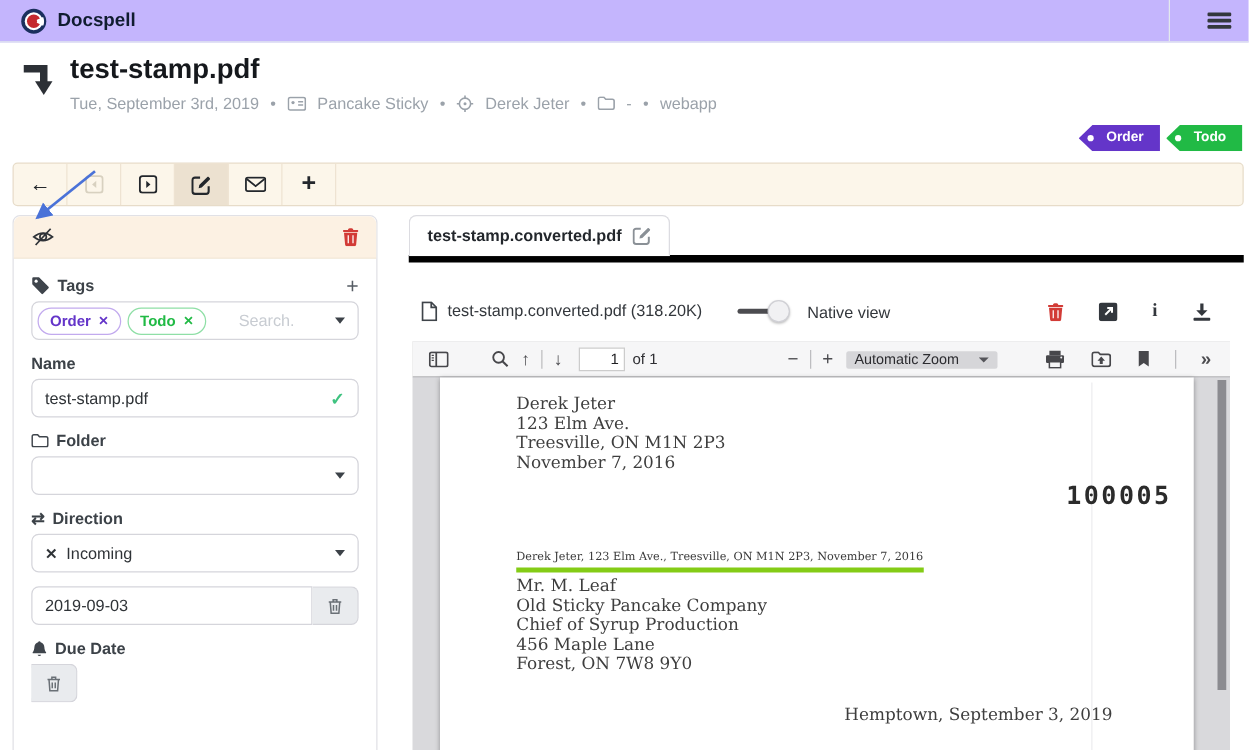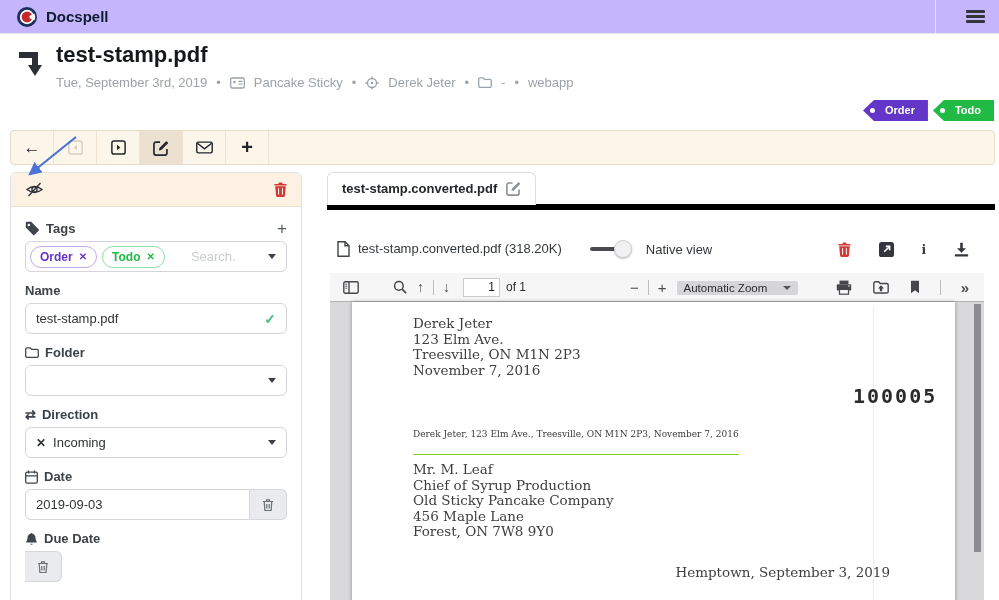--- a/index.html
+++ b/index.html
@@ -129,22 +129,22 @@
 
   .pdf-page { position: absolute; top: 29px; left: 22px; width: 603px; height: 310px;
     background: #fff; box-shadow: 0 0 4px rgba(0,0,0,.35);
     font-family: "DejaVu Serif", "Liberation Serif", serif; color: #3e3e3e; }
   .fold-line { position: absolute; left: 521px; top: 4px; bottom: 0; width: 1px;
     background: #ededef; }
   .sender { position: absolute; left: 61px; top: 14px; font-size: 13.5px; line-height: 15.6px; }
   .stamp { position: absolute; left: 501px; top: 82px;
     font-family: "DejaVu Sans Mono", monospace; font-size: 20px; font-weight: bold;
     letter-spacing: 2px; color: #2b2b2b; }
-  .return-line { position: absolute; left: 61px; top: 127px; font-size: 9px; color: #3a3a3a;
-    border-bottom: 1px solid #84cc16; padding-bottom: 15px; }
+  .return-line { position: absolute; left: 61px; top: 139px; font-size: 9px; color: #3a3a3a;
+    border-bottom: 4px solid #84cc16; padding-bottom: 3px; }
   .recipient { position: absolute; left: 61px; top: 160px; font-size: 13.5px; line-height: 15.5px; }
   .dateline { position: absolute; right: 65px; top: 262px; font-size: 13.5px; }
 
   .v-scrollbar { position: absolute; top: 29px; right: 2px; width: 9px; bottom: 0; }
   .v-thumb { position: absolute; top: 2px; left: 1px; width: 7px; height: 248px;
     background: #8b8b90; cursor: pointer; }
 
   .hamburger span { display: block; width: 19px; height: 2.6px; background: #33373c;
     border-radius: 1px; margin: 2.6px 0; }
 </style>
@@ -337,29 +337,20 @@
     <div class="flabel">
       <span style="font-size:13px;">⇄</span>
       <span>Direction</span>
     </div>
     <div class="control">
       <span class="xmark">✕</span>
       <span>Incoming</span>
       <span class="caret"></span>
     </div>
 
-    <div class="flabel">
-      <span>
-        <svg width="13" height="14" viewBox="0 0 13 14">
-          <rect x=".7" y="2.2" width="11.6" height="11" rx="1.4" fill="none" stroke="#3f454c" stroke-width="1.3"></rect>
-          <path d="M3.5.6v2.8M9.5.6v2.8M.7 5.8h11.6" stroke="#3f454c" stroke-width="1.3"></path>
-        </svg>
-      </span>
-      <span>Date</span>
-    </div>
     <div class="input-group">
       <div class="ig-field">
         <input class="fld-input" value="2019-09-03" style="">
       </div>
       <div class="ig-btn">
         <span>
           <svg width="12" height="14" viewBox="0 0 12 14">
             <path d="M1 3.5h10M4.5 3.5V1.8h3v1.7M2.2 3.5l.7 9h6.2l.7-9M4.8 6v4.5M7.2 6v4.5" fill="none" stroke="#6a7076" stroke-width="1.2"></path>
           </svg>
         </span>
@@ -502,22 +493,22 @@
     <div class="sender">
       <div>Derek Jeter</div>
       <div>123 Elm Ave.</div>
       <div>Treesville, ON M1N 2P3</div>
       <div>November 7, 2016</div>
     </div>
     <div class="stamp">100005</div>
     <div class="return-line">Derek Jeter, 123 Elm Ave., Treesville, ON M1N 2P3, November 7, 2016</div>
     <div class="recipient">
       <div>Mr.  M. Leaf</div>
+      <div>Old Sticky Pancake Company</div>
       <div>Chief of Syrup Production</div>
-      <div>Old Sticky Pancake Company</div>
       <div>456 Maple Lane</div>
       <div>Forest, ON 7W8 9Y0</div>
     </div>
     <div class="dateline">Hemptown, September 3, 2019</div>
   </div>
 
   <div class="v-scrollbar">
     <div class="v-thumb"></div>
   </div>
 </div>

